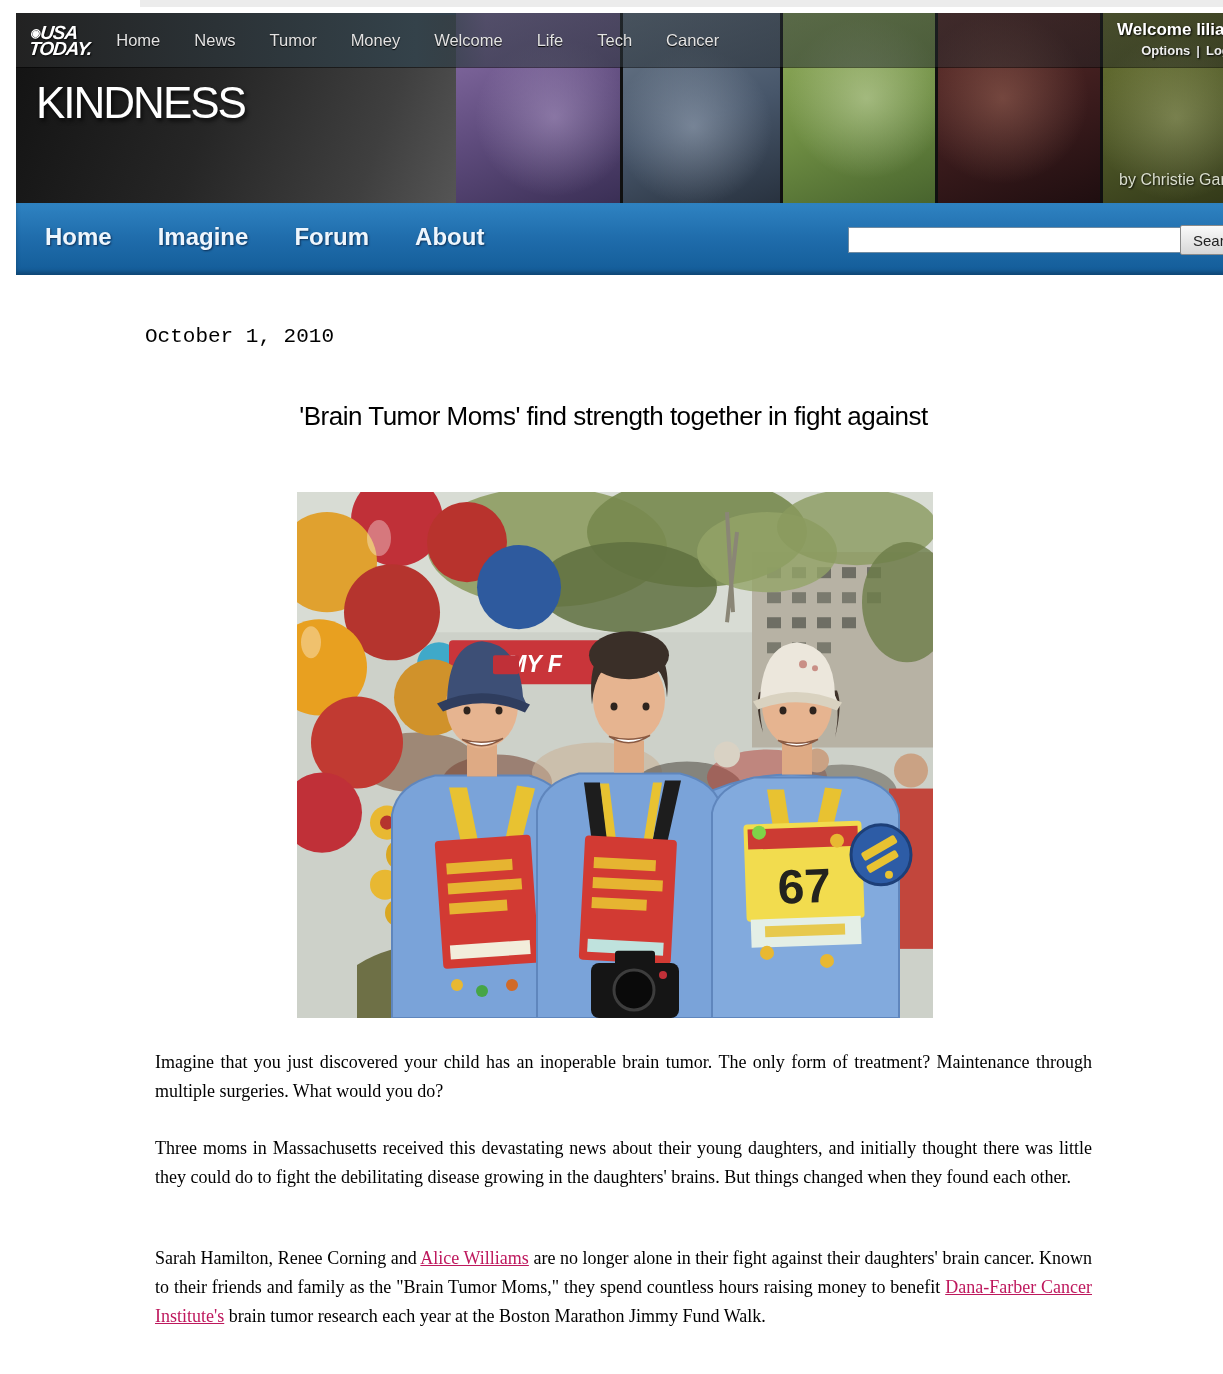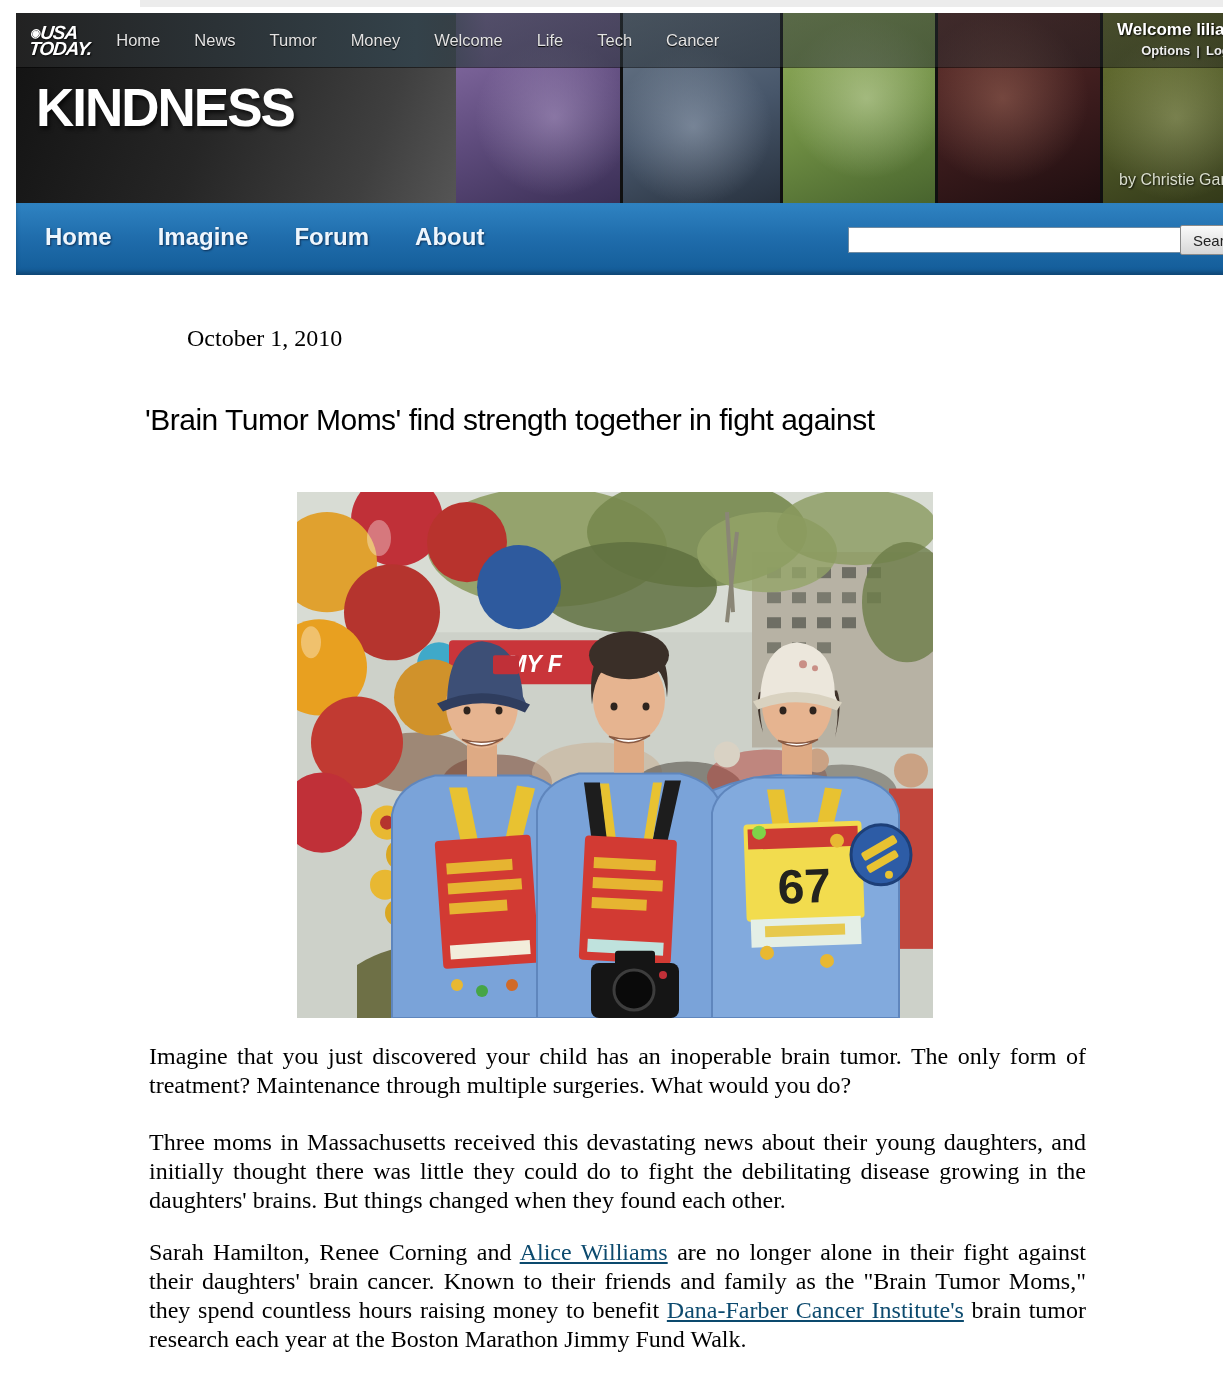--- a/index.html
+++ b/index.html
@@ -23,21 +23,21 @@
   .tile-chocolate{flex:0 0 162px;background:
      radial-gradient(circle at 40% 45%, rgba(190,130,110,.4), rgba(0,0,0,0) 60%),
      linear-gradient(160deg,#5e2d29 0%,#3c1c1d 55%,#1f0e10 100%);}
   .tile-phone{flex:1 1 auto;background:
      radial-gradient(circle at 45% 55%, rgba(220,225,170,.3), rgba(0,0,0,0) 60%),
      linear-gradient(160deg,#6d7634 0%,#4c5526 55%,#2f3517 100%);}
 
   .banner-left{position:absolute;left:0;top:0;width:440px;height:100%;
      background:linear-gradient(110deg,#121212 0%,#262626 45%,#3f3f3f 80%,#555 100%);
      border-top:2px solid #35506b;}
-  .kindness-title{position:absolute;left:20px;top:66px;color:#fff;font-size:53px;font-weight:700;
+  .kindness-title{position:absolute;left:20px;top:66px;color:#fff;font-size:44px;font-weight:400;
      letter-spacing:-2px;line-height:1;text-shadow:2px 3px 4px rgba(0,0,0,.7);}
   .kindness-tagline{position:absolute;left:24px;top:146px;color:#fff;font-size:21px;font-weight:700;
      text-shadow:1px 2px 2px rgba(0,0,0,.8);}
 
   .topnav{position:absolute;left:0;right:0;top:0;height:54px;display:flex;align-items:center;
      background:linear-gradient(90deg, rgba(34,34,34,1) 0px, rgba(52,66,74,1) 400px,
                 rgba(46,56,64,.6) 470px, rgba(25,25,25,.45) 100%);
      box-shadow:0 1px 0 rgba(0,0,0,.5);z-index:3;}
   .usat-logo{margin-left:14px;color:#fff;font-style:italic;font-weight:800;font-size:19px;
      line-height:15px;letter-spacing:-1px;transform:skewX(-6deg);text-shadow:1px 1px 2px #000;}
@@ -58,30 +58,30 @@
      box-shadow:inset 0 -3px 4px rgba(0,0,0,.25);}
   .bluenav-items{display:flex;gap:46px;list-style:none;margin:0;padding:20px 0 0 29px;}
   .bluenav-items li{color:#eef6fd;font-size:24px;font-weight:700;text-shadow:1px 1px 2px rgba(0,0,20,.55);cursor:pointer;}
   .search-input{position:absolute;left:832px;top:24px;width:320px;height:24px;border:1px solid #6f8ba2;
      background:#fff;font-size:15px;padding:0 6px;font-family:"Liberation Sans",sans-serif;}
   .search-button{position:absolute;left:1164px;top:22px;height:30px;padding:0 12px;font-size:15px;
      font-family:"Liberation Sans",sans-serif;color:#222;border:1px solid #8a8a8a;border-radius:2px;
      background:linear-gradient(#fafafa,#d7d7d7);}
 
   
-  .article-date{position:absolute;left:145px;top:325px;font-family:Liberation Serif, serif;
-     font-size:24px;color:#000;margin-left:42px;}
-  .headline{position:absolute;left:145px;top:381px;width:937px;color:#000;
-     font-size:30px;line-height:37px;letter-spacing:-0.5px;font-weight:400;}
+  .article-date{position:absolute;left:145px;top:325px;font-family:Liberation Mono, monospace;
+     font-size:21px;color:#000;}
+  .headline{position:absolute;left:145px;top:381px;width:937px;text-align:center;color:#000;
+     font-size:26px;line-height:37px;letter-spacing:-0.5px;font-weight:400;}
   .photo-wrap{position:absolute;left:297px;top:492px;width:636px;height:526px;}
   .photo-wrap svg{display:block;width:100%;height:100%;}
   .para{position:absolute;left:145px;width:937px;font-family:"Liberation Serif",serif;
-     font-size:24px;line-height:29px;color:#000;text-align:justify;margin:4px;}
+     font-size:18px;line-height:29px;color:#000;text-align:justify;margin:10px;}
   .p1{top:1038px;} .p2{top:1124px;} .p3{top:1234px;}
-  .para a{color:#0c4a6e;text-decoration:underline;cursor:pointer;}
+  .para a{color:#be185d;text-decoration:underline;cursor:pointer;}
 </style>
 </head>
 <body>
 
 <div class="page">
   <div class="top-smudge"></div>
 
   <div class="header">
     <div class="strip">
       <div class="tile tile-hammer"></div>

